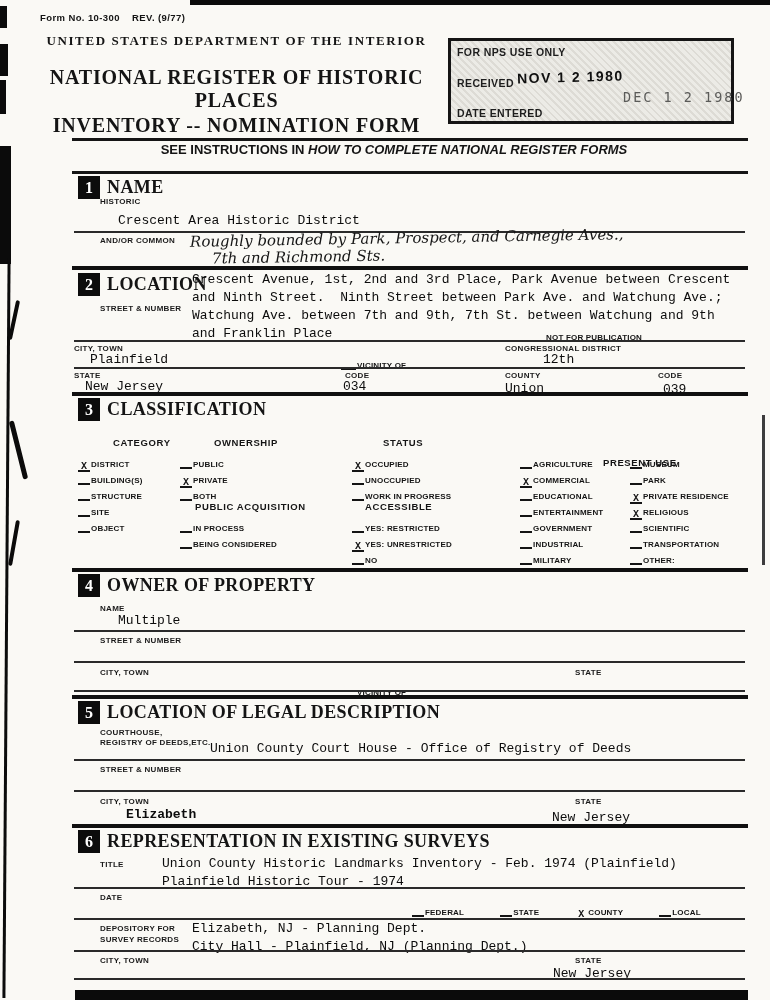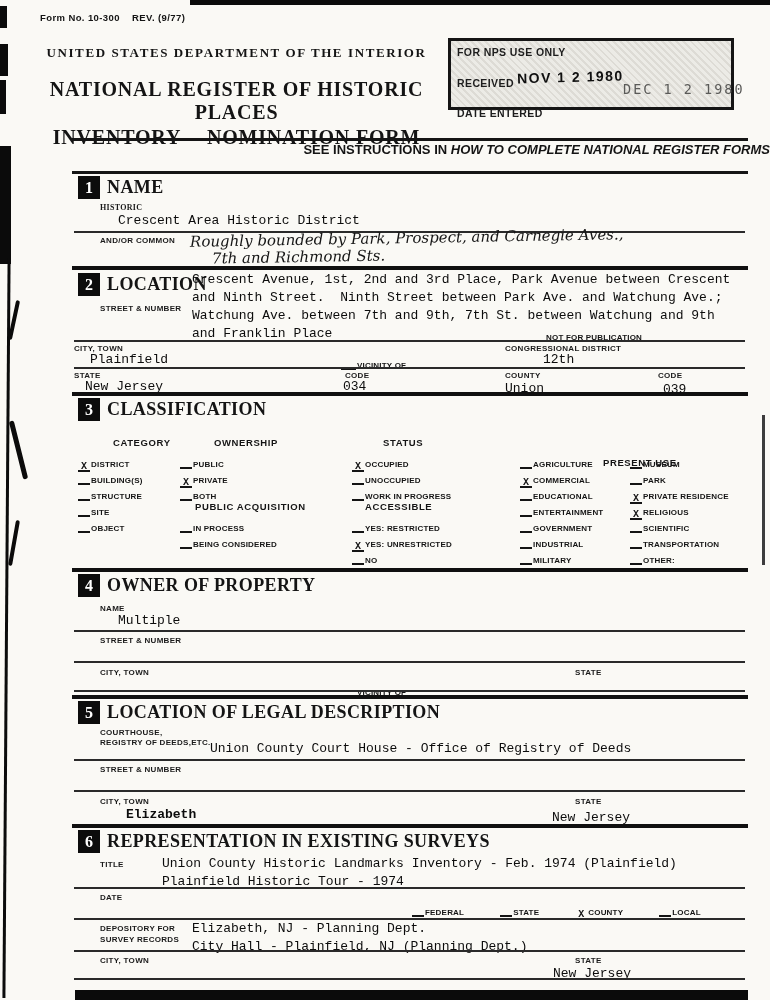--- a/index.html
+++ b/index.html
@@ -11,35 +11,35 @@
   }
   .abs { position:absolute;padding-left:18px; }
   
   .art { position:absolute; background:#0b0b0b; }
   
   .hr-thick { position:absolute; left:72px; width:676px; height:4px; background:#101010; }
   .hr-mid   { position:absolute; left:72px; width:676px; height:3px; background:#151515; }
   .hr-thin  { position:absolute; left:74px; width:671px; height:2px; background:#2a2a2a; }
   
   .formno { font:bold 9.5px "Liberation Sans", sans-serif; white-space:pre; letter-spacing:.4px; }
-  .agency1 { font:13px "Liberation Serif", serif; letter-spacing:1.6px; font-weight:600;margin-top:12px; }
+  .agency1 { font:13px "Liberation Serif", serif; letter-spacing:1.6px; font-weight:600; }
   .agency2 { font:bold 10px "Liberation Sans", sans-serif; letter-spacing:.8px; }
   .bigtitle { font:bold 20px "Liberation Serif", serif; letter-spacing:.8px; }
   .center-col { text-align:center; }
   .instr { font:bold 13px "Liberation Sans", sans-serif; text-align:center; width:100%; }
   .instr .it { font-style:italic; }
   
   .npsbox {
-    position:absolute; left:448px; top:38px; width:286px; height:72px;
+    position:absolute; left:448px; top:38px; width:286px; height:86px;
     border:3px solid #151515;
     background:repeating-linear-gradient(45deg,#dddbd5 0 2px,#ecebe6 2px 5px);
   }
   .npslabel { position:absolute; font:bold 10.5px "Liberation Sans", sans-serif; letter-spacing:.4px; color:#1d1d1d; }
   .stamp1 { position:absolute; font:bold 14px "Liberation Sans", sans-serif; letter-spacing:1.5px; color:#101010; transform:rotate(-1.5deg); white-space:pre; }
-  .stamp2 { position:absolute; font:13.5px "DejaVu Sans Mono", monospace; letter-spacing:2px; color:#5a5a58; white-space:pre; }
+  .stamp2 { position:absolute; font:13.5px "DejaVu Sans Mono", monospace; letter-spacing:2px; color:#5a5a58; white-space:pre;margin-top:8px; }
   
   .sec { position:absolute; left:78px; display:flex; align-items:center; gap:7px; }
   .secnum { background:#0c0c0c; color:#fff; width:22px; height:23px; display:flex; align-items:center; justify-content:center; font:bold 16px "Liberation Serif", serif; }
   .sectitle { font:bold 18px "Liberation Serif", serif; letter-spacing:.4px; white-space:nowrap; }
   
   .fl { position:absolute; font:bold 8px "Liberation Sans", sans-serif; letter-spacing:.3px; color:#1a1a1a; white-space:nowrap; }
   .tv { position:absolute; font:13px "Liberation Mono", monospace; color:#0c0c0c; white-space:pre-wrap; line-height:18px; }
   .hw { position:absolute; font:italic 15px "DejaVu Serif", serif; color:#161616; transform:rotate(-1deg); white-space:nowrap; }
   
   .ci { white-space:nowrap; }
@@ -80,28 +80,28 @@
 
   <div class="npsbox">
     <div class="npslabel" style="left:6px; top:5px;">FOR NPS USE ONLY</div>
     <div class="npslabel" style="left:6px; top:36px;">RECEIVED</div>
     <div class="stamp1" style="left:66px; top:28px;">NOV 1 2 1980</div>
     <div class="stamp2" style="left:172px; top:40px;">DEC 1 2 1980</div>
     <div class="npslabel" style="left:6px; top:66px;">DATE ENTERED</div>
   </div>
 
   <div class="hr-mid" style="top:138px;"></div>
-  <div class="abs instr" style="top:142px;text-align:right;"><span>SEE INSTRUCTIONS IN </span><span class="it">HOW TO COMPLETE NATIONAL REGISTER FORMS</span></div>
+  <div class="abs instr" style="top:142px;"><span>SEE INSTRUCTIONS IN </span><span class="it">HOW TO COMPLETE NATIONAL REGISTER FORMS</span></div>
   <div class="hr-mid" style="top:171px;"></div>
 
   <div class="sec" style="top:176px;">
     <span class="secnum">1</span>
     <span class="sectitle">NAME</span>
   </div>
-  <div class="fl" style="left:100px; top:203px;font-family:Liberation Serif, serif;">HISTORIC</div>
+  <div class="fl" style="left:100px; top:197px;">HISTORIC</div>
   <div class="tv" style="left:118px; top:212px;">Crescent Area Historic District</div>
   <div class="hr-thin" style="top:231px;"></div>
   <div class="fl" style="left:100px; top:236px;">AND/OR COMMON</div>
   <div class="hw" style="left:190px; top:229px;">Roughly bounded by Park, Prospect, and Carnegie Aves.,</div>
   <div class="hw" style="left:212px; top:248px;">7th and Richmond Sts.</div>
   <div class="hr-thick" style="top:266px;"></div>
 
   <div class="sec" style="top:273px;">
     <span class="secnum">2</span>
     <span class="sectitle">LOCATION</span>

